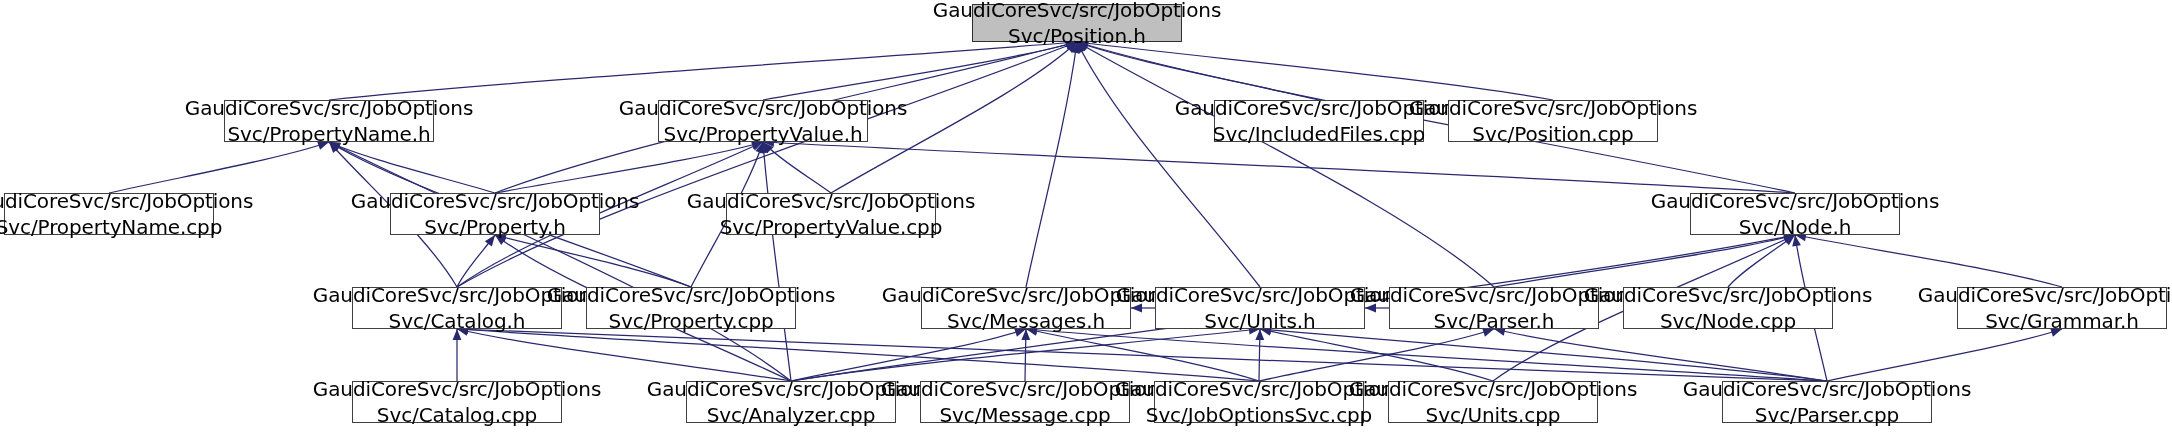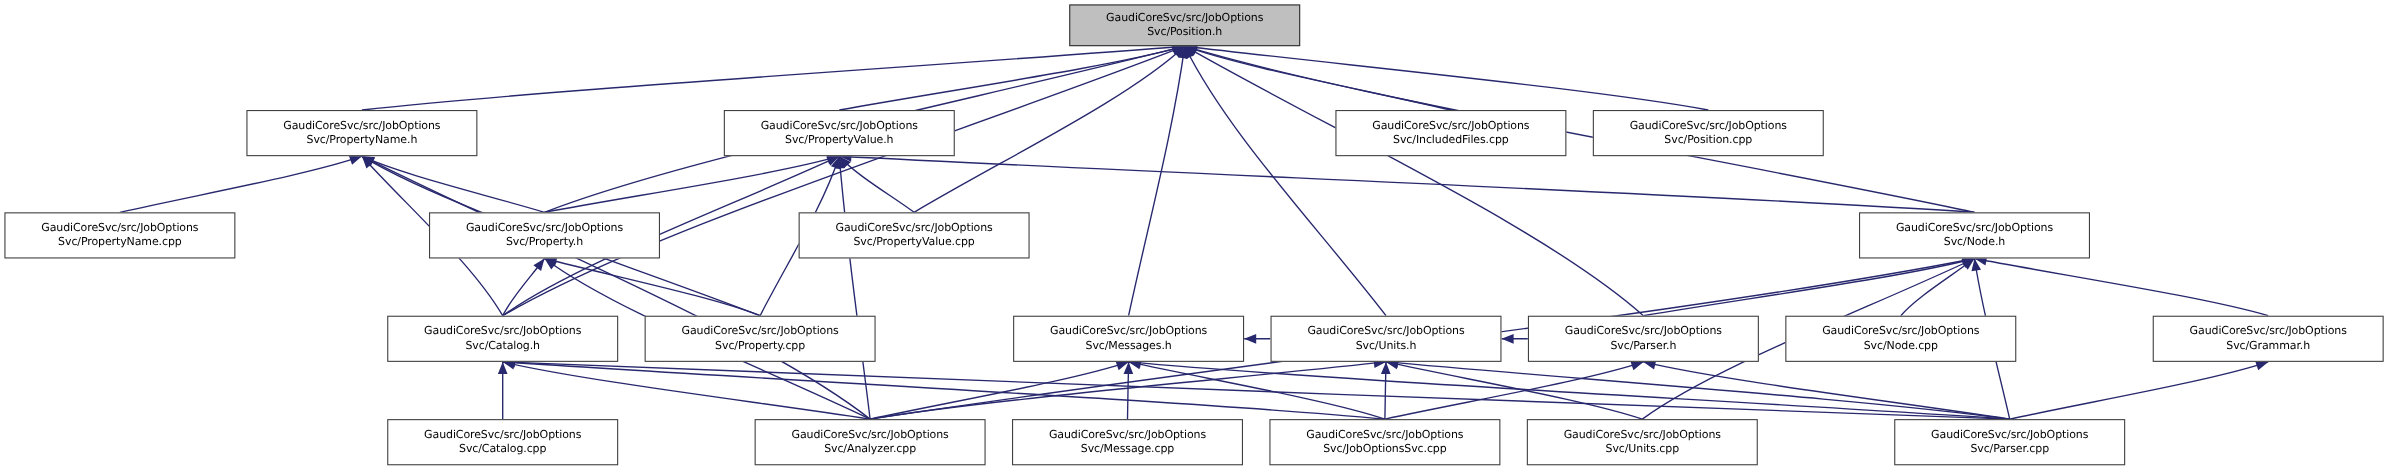--- a/index.html
+++ b/index.html
@@ -34,21 +34,21 @@
   .graph-node {
     position: absolute;
     box-sizing: border-box;
     border: 1.3px solid #404040;
     background: #ffffff;
     display: flex;
     align-items: center;
     justify-content: center;
     text-align: center;
     color: #000000;
-    font-size: 10px;
+    font-size: 20px;
     line-height: 1.32;
     letter-spacing: -0.1px;
     white-space: pre-line;
     cursor: pointer;
   }
   .graph-node.root {
     background: #bfbfbf;
     border-color: #303030;
   }
   .node-label {

